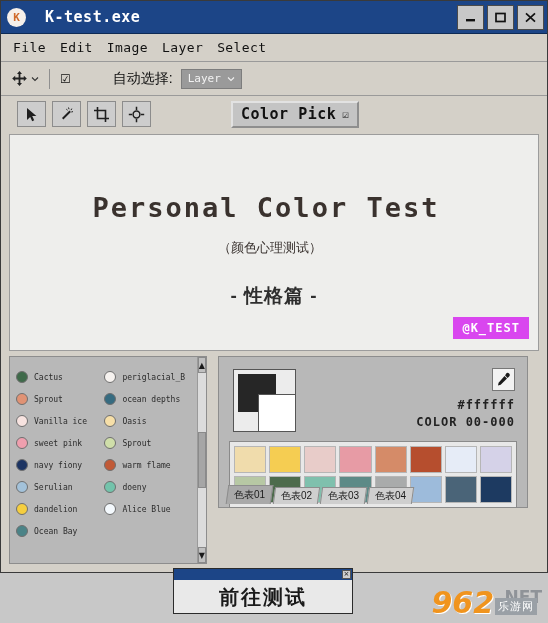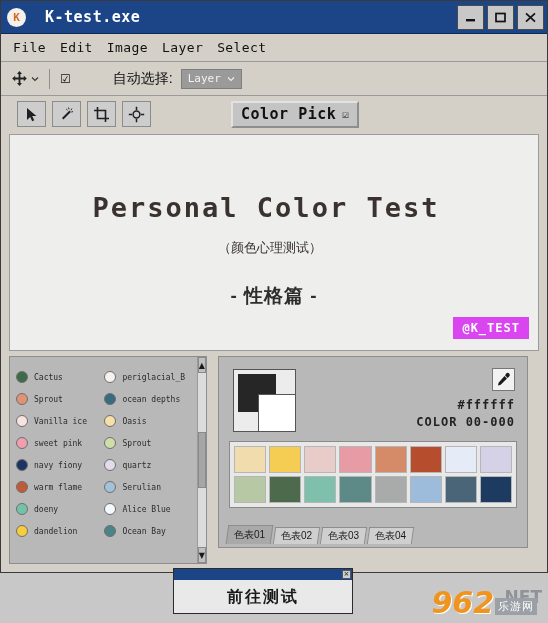--- a/index.html
+++ b/index.html
@@ -172,21 +172,21 @@
     font-size:8px; color:#1a1a1a;
   }
   #sb-track{ flex:1 1 auto; background:#dcdcdc; position:relative; }
   #sb-thumb{
     position:absolute; left:0; right:0; top:34%; height:32%;
     background:#a6a6a6; border:1px solid #8a8a8a;
   }
 
   
   #picker-panel{
-    width:310px; height:192px;
+    width:310px; height:152px;
     background:#b8b8b8; border:1px solid #8d8d8d;
     position:relative; padding:9px 10px;
   }
   #fgbg{
     position:absolute; left:14px; top:12px;
     width:63px; height:63px;
     background:#ececec; border:1px solid #555;
   }
   #fg-square{
     position:absolute; left:4px; top:4px; width:38px; height:38px;
@@ -246,21 +246,21 @@
     padding-right:1px;
   }
   #modal-close{
     width:9px; height:9px; background:#cfcfcf; border:1px solid #555;
     display:flex; align-items:center; justify-content:center;
     font-size:7px; color:#111; line-height:1;
     font-family:"DejaVu Sans", sans-serif;
   }
   #modal-body{
     height:34px; display:flex; align-items:center; justify-content:center;
-    font-size:16px; color:#1a1a1a; font-weight:bold;
+    font-size:20px; color:#1a1a1a; font-weight:bold;
     font-family:"Liberation Sans", sans-serif;
     letter-spacing:2px;
   }
 
   
   #watermark{
     position:absolute; right:6px; bottom:6px;
     display:flex; align-items:flex-end; gap:4px; z-index:5;
   }
   #wm-962{
@@ -405,42 +405,38 @@
           </div>
           <div class="swatch-item">
             <div class="swatch-dot" style="background: rgb(207, 222, 169);"></div>
             <div class="swatch-name">Sprout</div>
           </div>
           <div class="swatch-item">
             <div class="swatch-dot" style="background: rgb(28, 52, 99);"></div>
             <div class="swatch-name">navy fiony</div>
           </div>
           <div class="swatch-item">
-            <div class="swatch-dot" style="background: rgb(228, 220, 237);"></div>
-            <div class="swatch-name">quartz</div>
-          </div>
-          <div class="swatch-item">
             <div class="swatch-dot" style="background: rgb(193, 90, 55);"></div>
             <div class="swatch-name">warm flame</div>
           </div>
           <div class="swatch-item">
             <div class="swatch-dot" style="background: rgb(163, 194, 218);"></div>
             <div class="swatch-name">Serulian</div>
           </div>
           <div class="swatch-item">
             <div class="swatch-dot" style="background: rgb(115, 195, 171);"></div>
             <div class="swatch-name">doeny</div>
           </div>
           <div class="swatch-item">
+            <div class="swatch-dot" style="background: rgb(245, 206, 63);"></div>
+            <div class="swatch-name">dandelion</div>
+          </div>
+          <div class="swatch-item">
             <div class="swatch-dot" style="background: rgb(244, 249, 253);"></div>
             <div class="swatch-name">Alice Blue</div>
-          </div>
-          <div class="swatch-item">
-            <div class="swatch-dot" style="background: rgb(245, 206, 63);"></div>
-            <div class="swatch-name">dandelion</div>
           </div>
           <div class="swatch-item">
             <div class="swatch-dot" style="background: rgb(75, 131, 135);"></div>
             <div class="swatch-name">Ocean Bay</div>
           </div>
         </div>
       <div id="swatch-scrollbar">
         <div class="sb-arrow">▲</div>
         <div id="sb-track">
           <div id="sb-thumb"></div>

